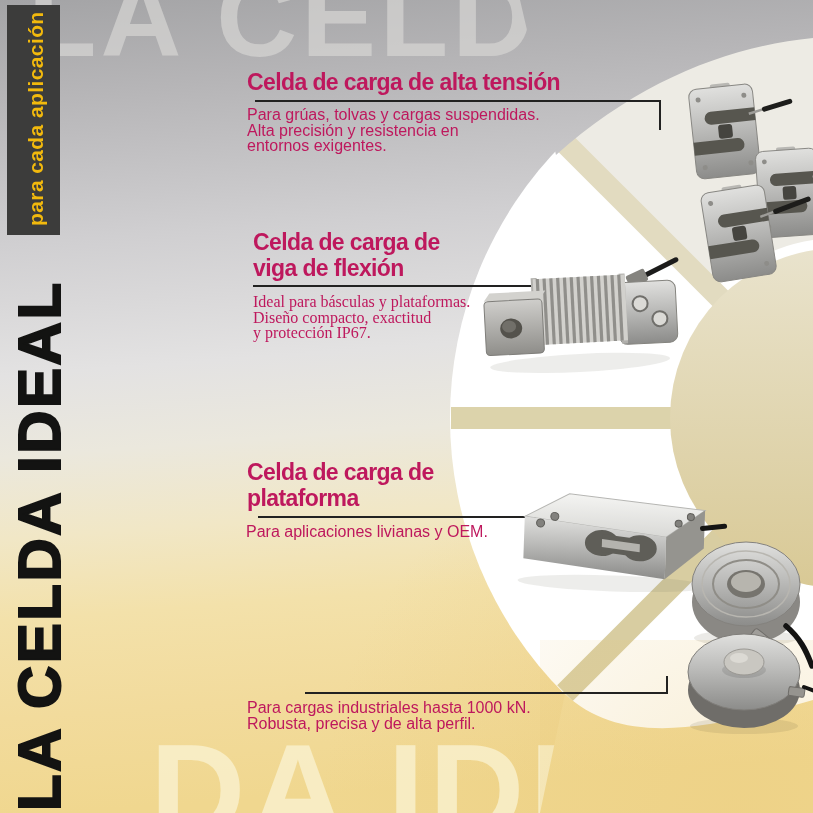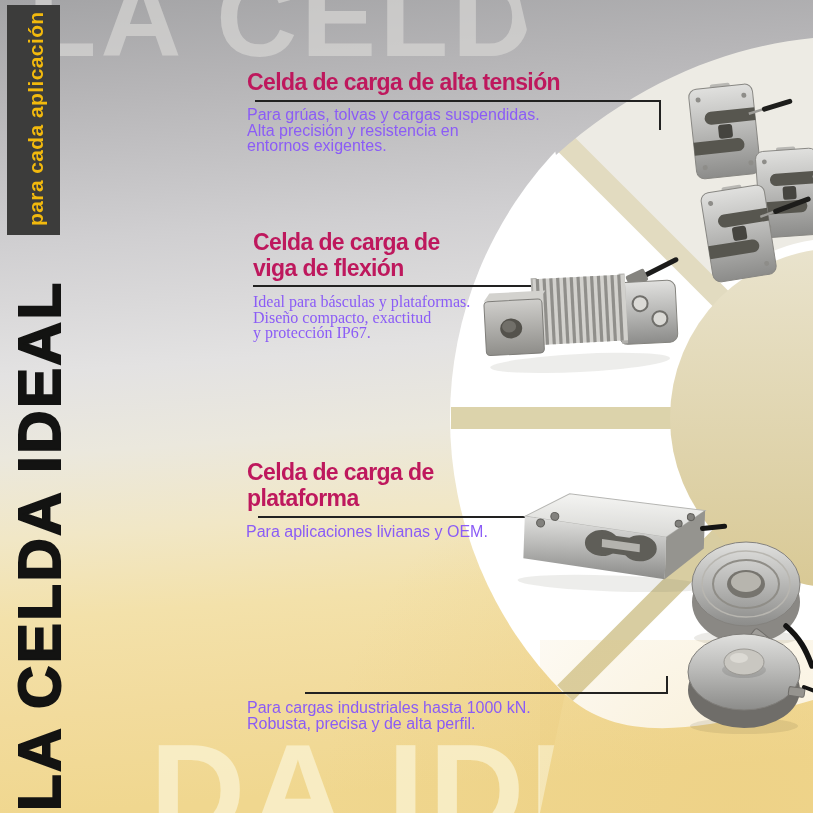--- a/index.html
+++ b/index.html
@@ -13,21 +13,21 @@
   .tagline{position:absolute;left:24px;top:226px;width:224px;height:28px;
     transform:rotate(-90deg);transform-origin:0 0;
     color:#f2b90d;font-size:21px;font-weight:bold;letter-spacing:.4px;white-space:nowrap;}
   .side-title{position:absolute;left:5px;top:811px;width:572px;height:70px;
     transform:rotate(-90deg);transform-origin:0 0;
     color:#131312;font-size:60px;font-weight:bold;letter-spacing:2.5px;white-space:nowrap;
     -webkit-text-stroke:2px #131312;}
   
   .sec-title{position:absolute;color:#be185d;font-weight:bold;font-size:23px;
     line-height:26px;letter-spacing:-.6px;white-space:nowrap;}
-  .sec-body{position:absolute;color:#8b5cf6;font-size:16px;line-height:15.5px;white-space:nowrap;}
+  .sec-body{position:absolute;color:#be185d;font-size:16px;line-height:15.5px;white-space:nowrap;}
 </style>
 </head>
 <body>
 
 <div class="stage">
 
 <svg class="bg" width="813" height="813" viewBox="0 0 813 813">
   <defs>
     <linearGradient id="bgGrad" gradientUnits="userSpaceOnUse" x1="0" y1="0" x2="60" y2="813">
       <stop offset="0" stop-color="#a4a4a6"></stop>

